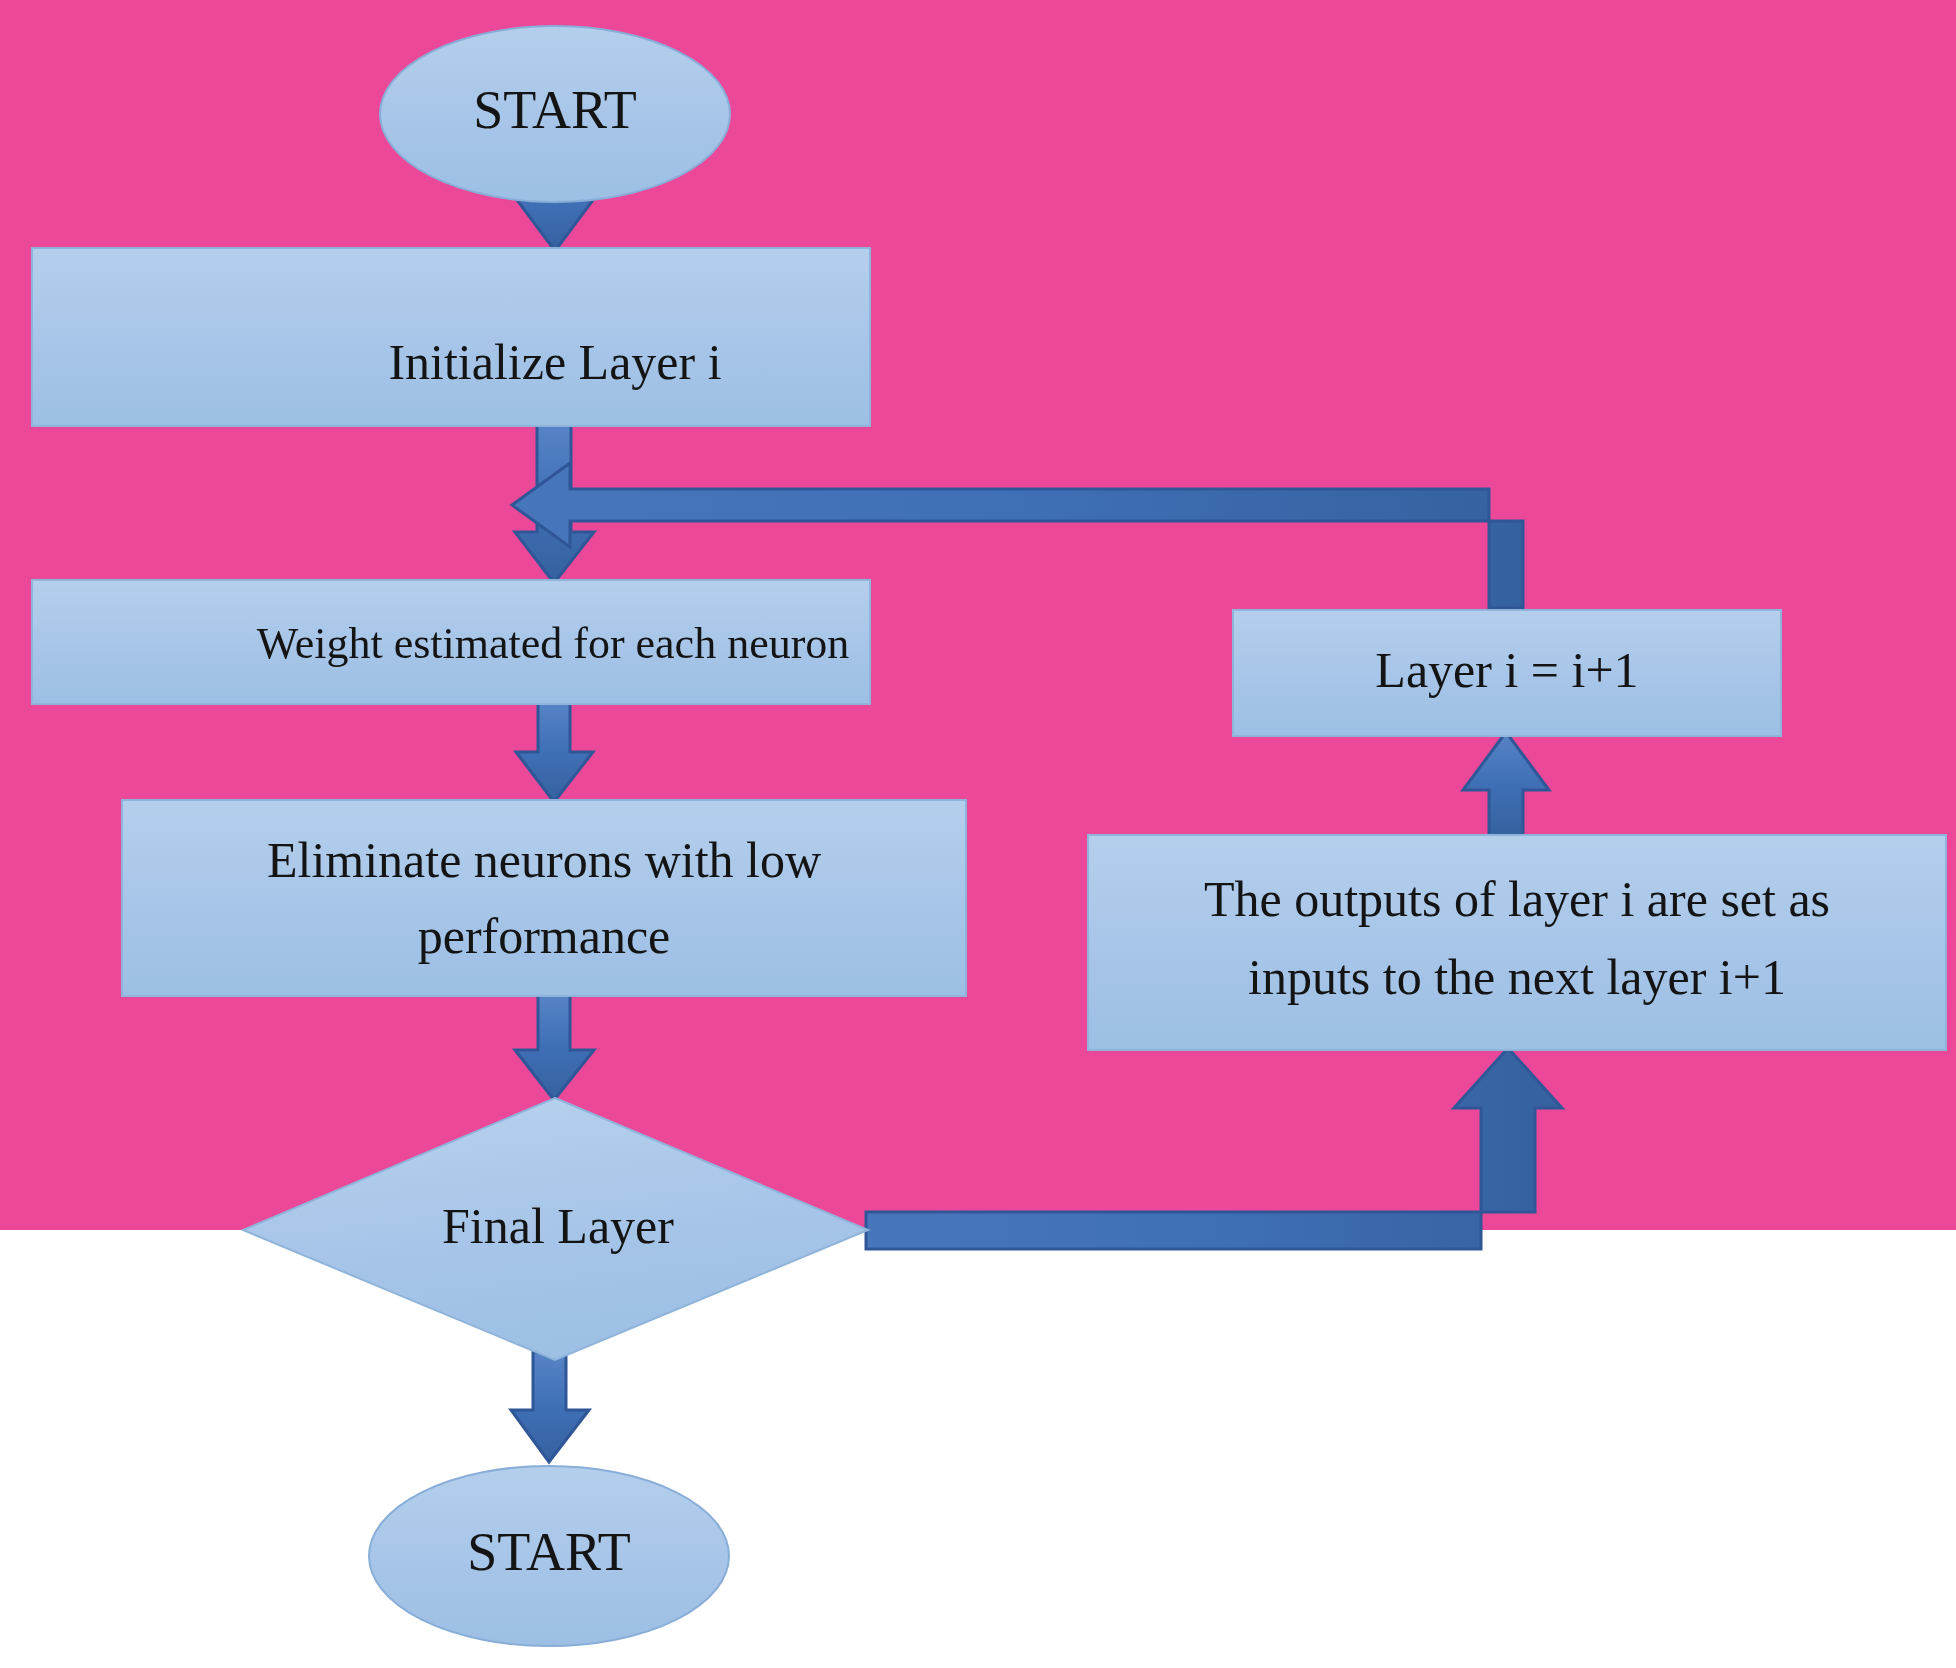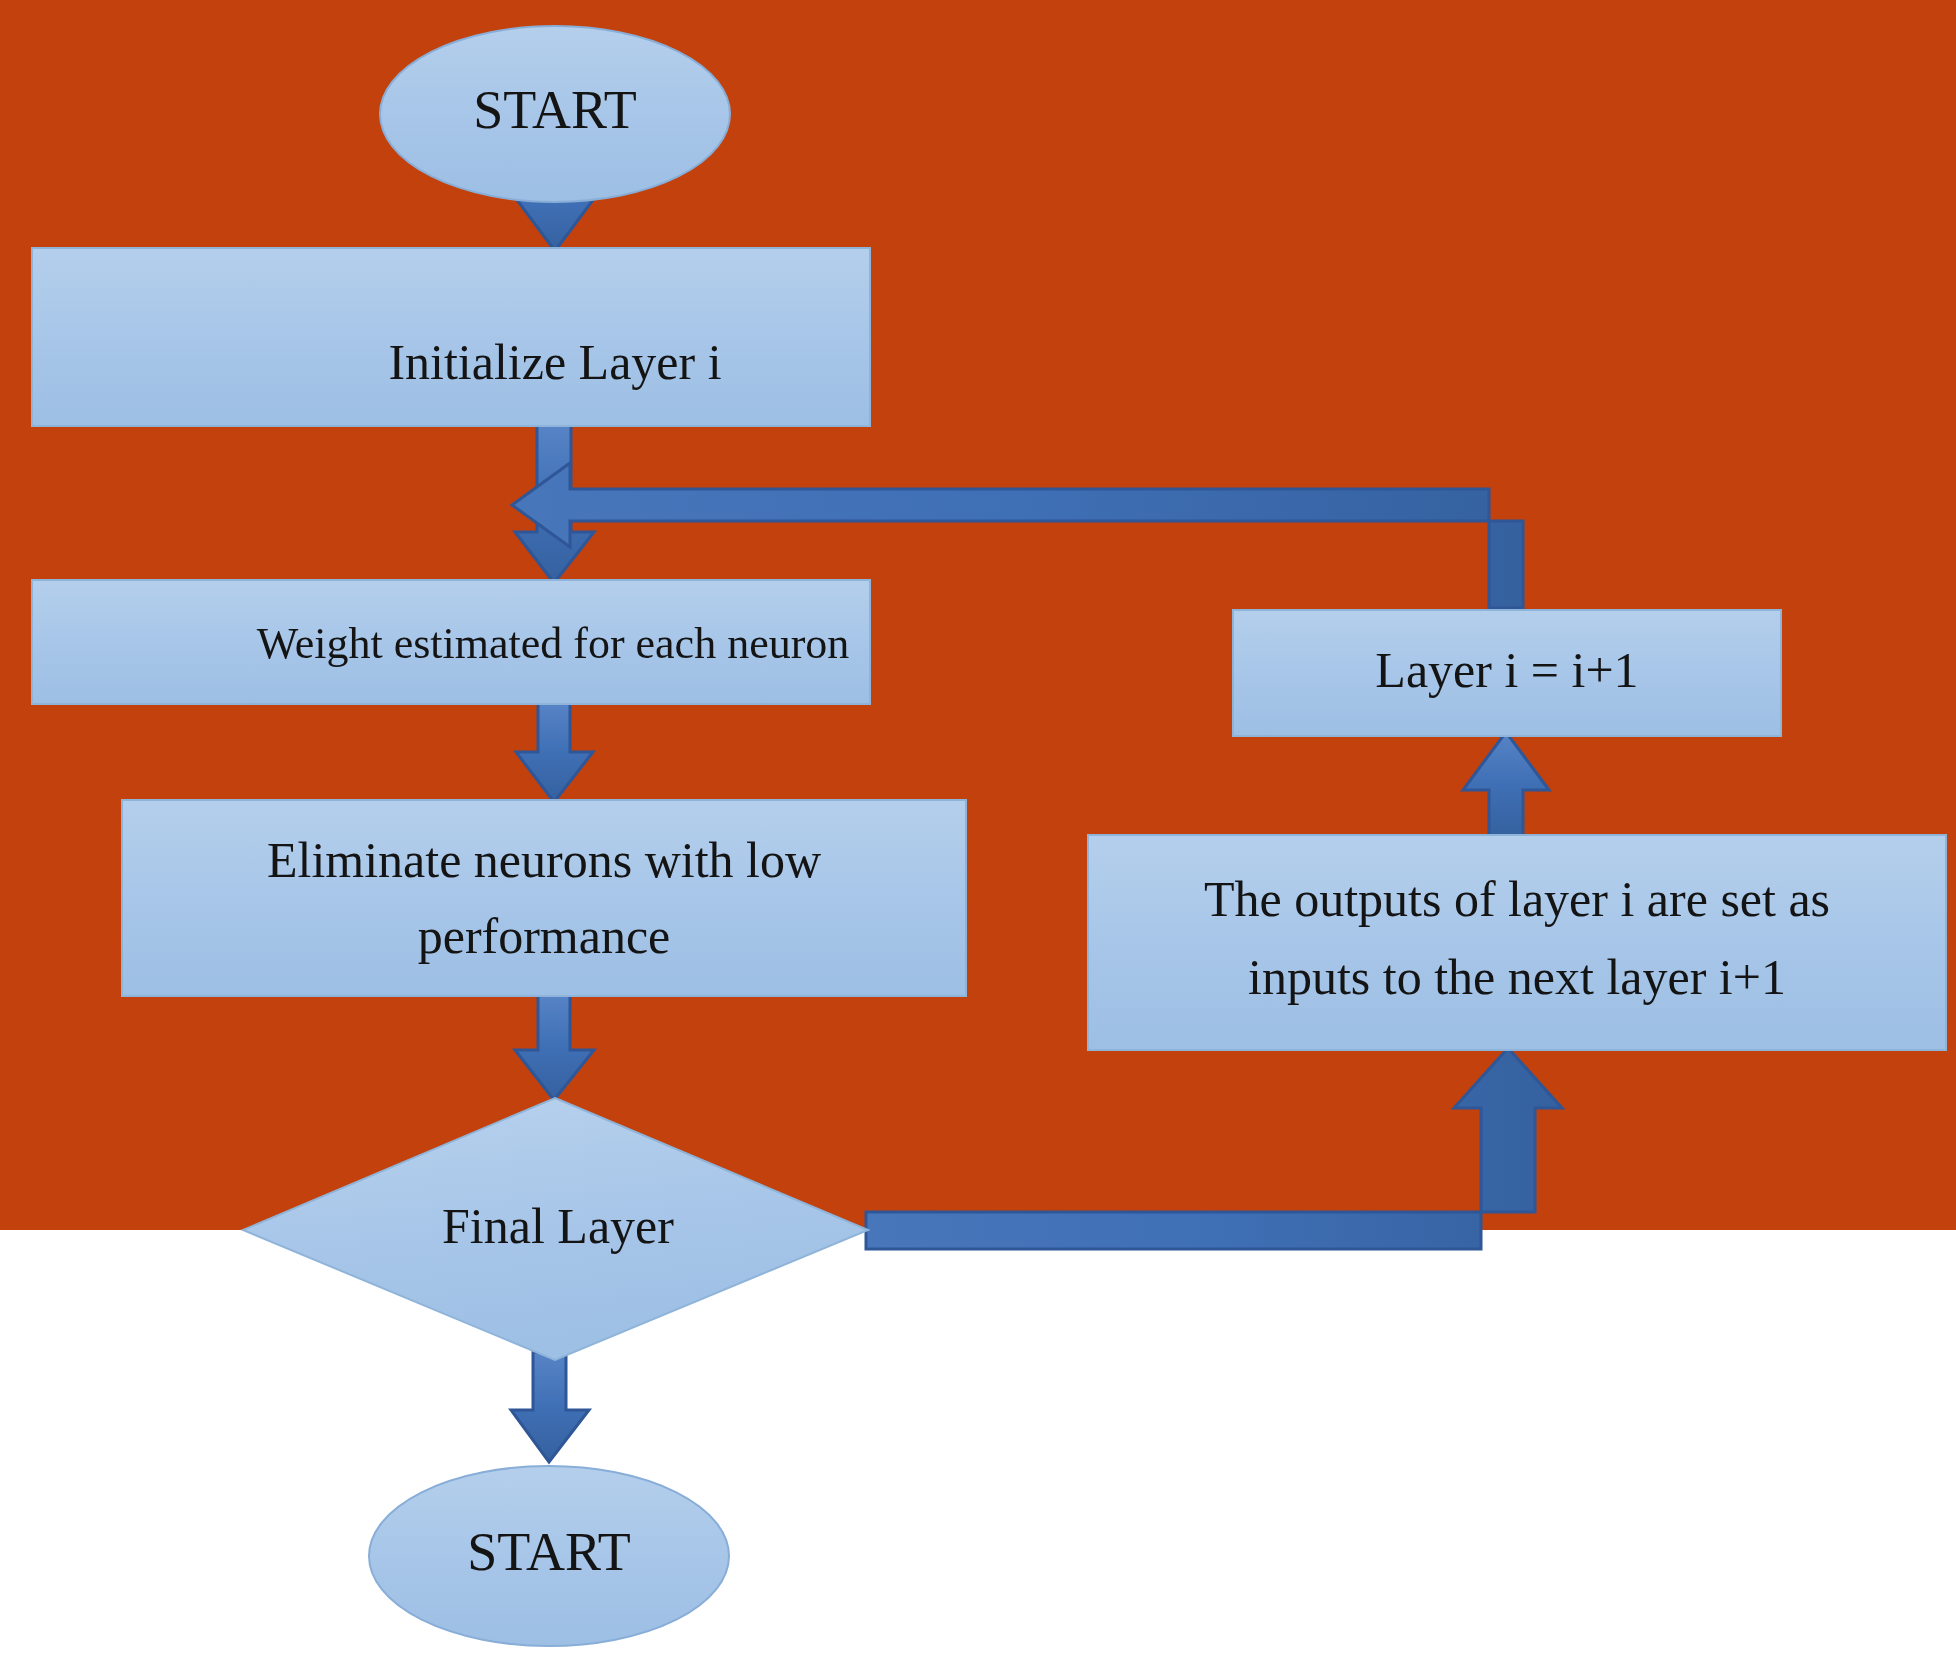--- a/index.html
+++ b/index.html
@@ -10,21 +10,21 @@
   body {
     width: 1956px;
     height: 1668px;
     font-family: "Liberation Serif", "DejaVu Serif", serif;
     overflow: hidden;
   }
   #flowchart-root {
     position: relative;
     width: 1956px;
     height: 1230px;
-    background: #c2410c;
+    background: #ec4899;
   }
   svg#flow-svg {
     position: absolute;
     top: 0;
     left: 0;
     width: 1956px;
     height: 1668px;
     display: block;
   }
   .node-label {

